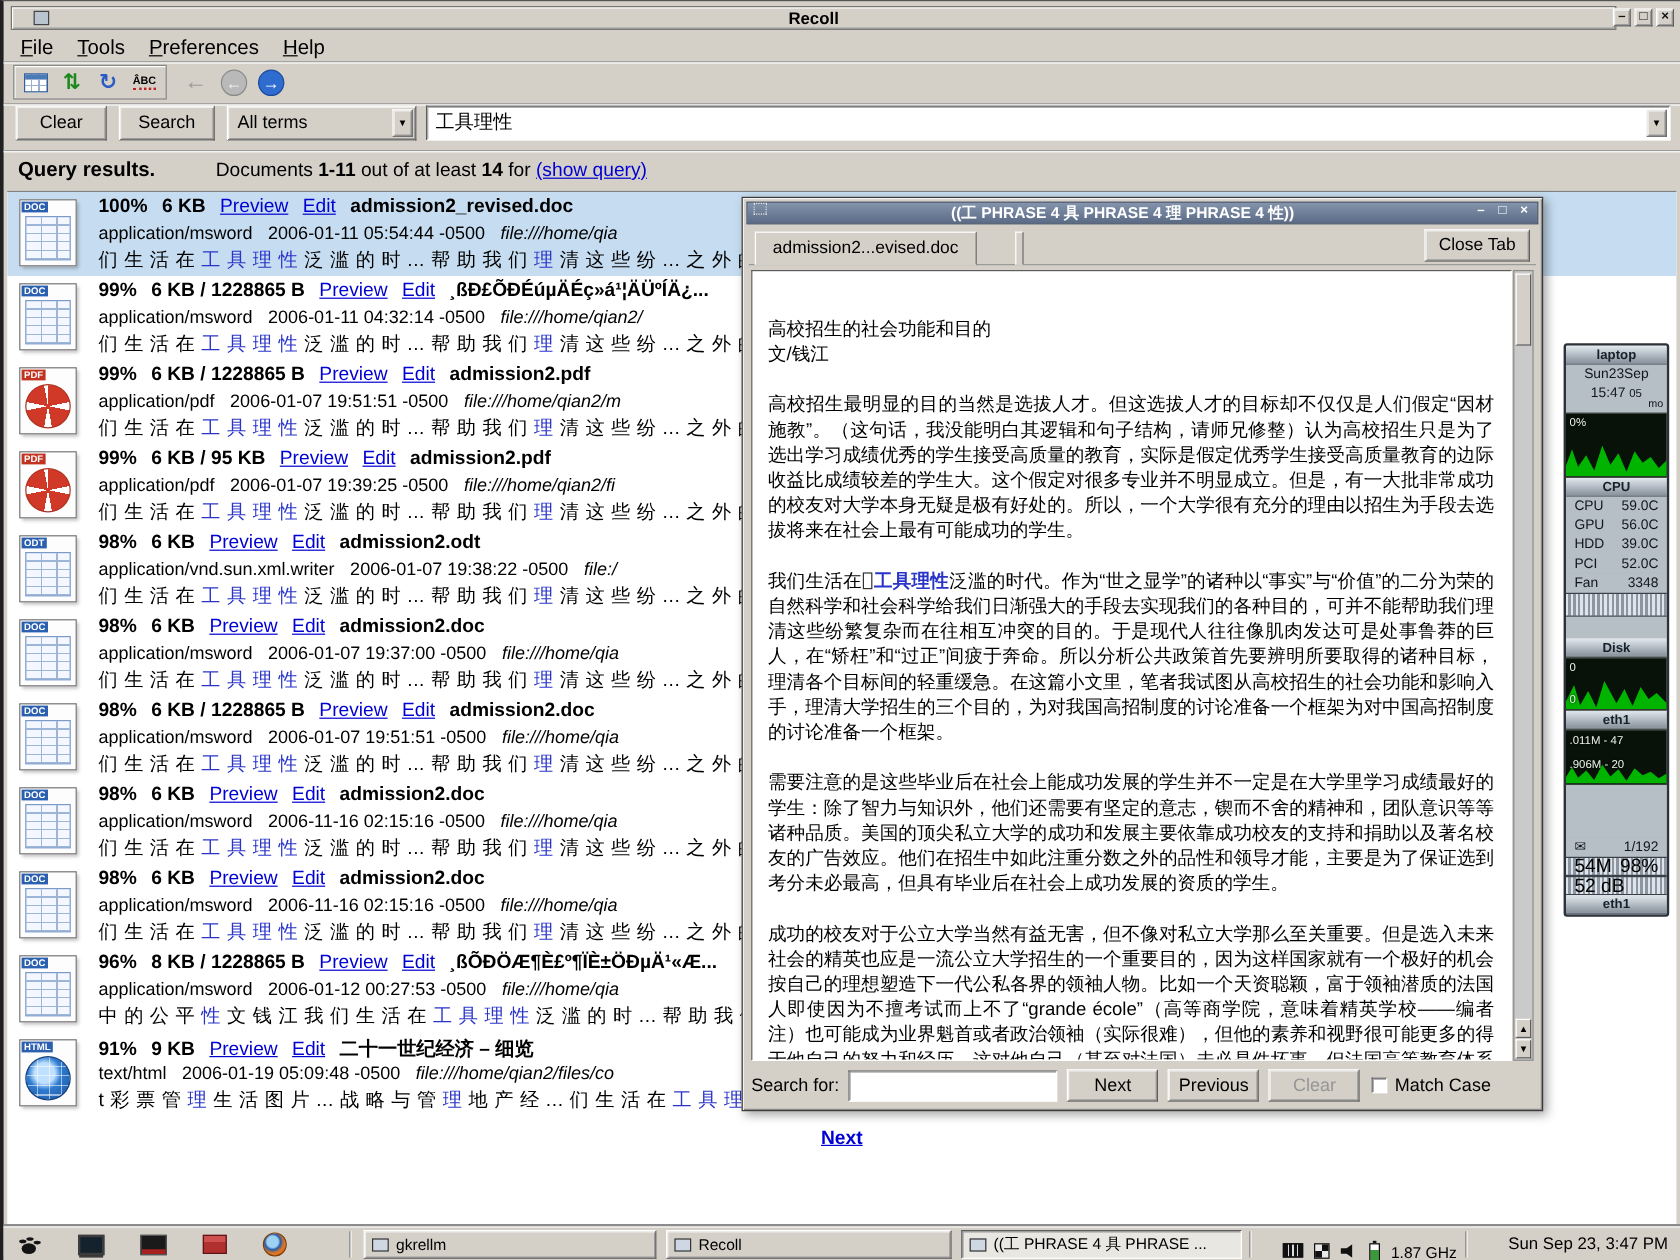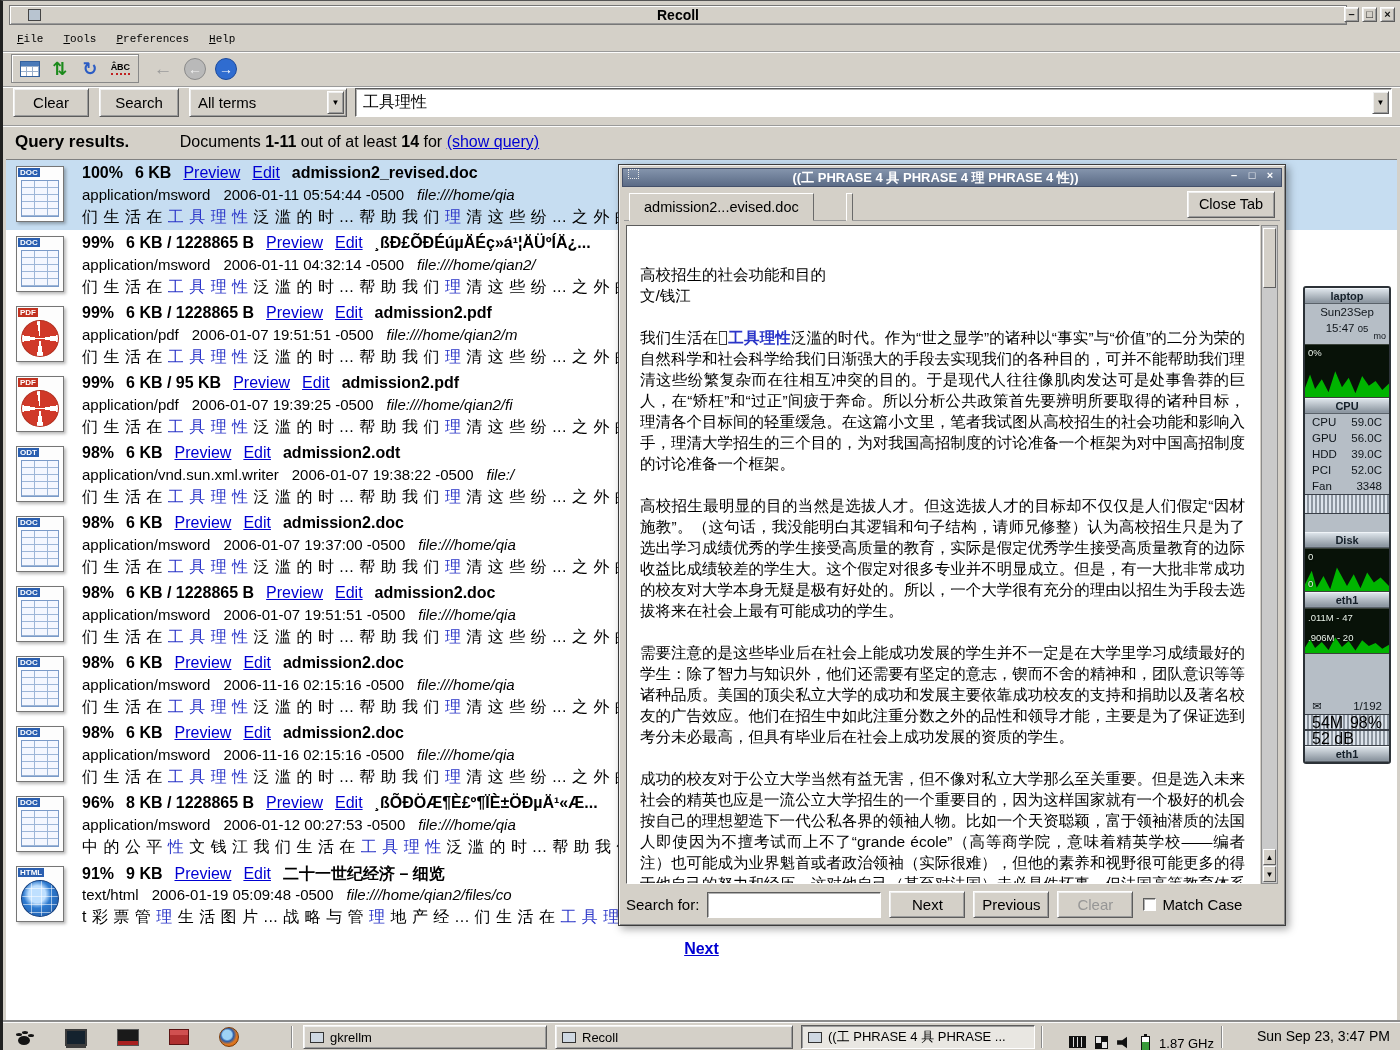--- a/index.html
+++ b/index.html
@@ -14,21 +14,21 @@
 
   
   #titlebar { position:absolute; top:4px; left:6px; width:1338px; height:20px; background:#d4d0c8; border:1px solid #777; box-shadow:inset 1px 1px 0 #fff, inset -1px -1px 0 #999; }
   #titlebar .title { text-align:center; font-weight:bold; font-size:14px; line-height:18px; }
   #tb-icon { position:absolute; left:18px; top:3px; width:13px; height:12px; background:#b8c4d0; border:1px solid #444; }
   #main-controls { position:absolute; top:6px; right:5px; display:flex; gap:3px; z-index:3; }
   .wbtn { width:15px; height:15px; font-size:11px; font-weight:bold; line-height:13px; text-align:center; color:#111; }
 
   
   #menubar { position:absolute; top:27px; left:4px; right:4px; height:23px; }
-  .menu-item { display:inline-block; padding:2px 10px; font-size:11px;font-family:Liberation Mono, monospace; }
+  .menu-item { display:inline-block; padding:2px 10px; font-size:17px; }
   .menu-item u { text-decoration:underline; }
 
   
   #toolbar { position:absolute; top:53px; left:6px; right:6px; height:30px; }
   #tool-frame { position:absolute; left:2px; top:0; width:128px; height:29px; border:1px solid #888; box-shadow:inset 1px 1px 0 #fff; display:flex; align-items:center; gap:7px; padding:0 6px; }
   .tool { width:24px; height:24px; display:flex; align-items:center; justify-content:center; font-weight:bold; }
   .icon-table { width:20px; height:16px; border:1px solid #33609c; background:
       linear-gradient(#4a7ab8 0 4px, rgba(0,0,0,0) 4px),
       repeating-linear-gradient(90deg, rgba(0,0,0,0) 0 5px, #9ab0cc 5px 6px),
       repeating-linear-gradient(rgba(0,0,0,0) 0 4px, #9ab0cc 4px 5px), #fff; }
@@ -371,22 +371,22 @@
     </div>
     <div id="pv-tabbar">
       <div id="pv-tab">admission2...evised.doc</div>
       <div id="pv-tabstub"></div>
       <div id="pv-closetab" class="b3">Close Tab</div>
     </div>
     <div id="pv-content">
       <div id="pv-doc">
         <p class="head">高校招生的社会功能和目的</p>
         <p>文/钱江</p>
-      <p><span>我们生活在</span><span class="charbox"></span><span class="hl2">工具理性</span><span>泛滥的时代。作为“世之显学”的诸种以“事实”与“价值”的二分为荣的自然科学和社会科学给我们日渐强大的手段去实现我们的各种目的，可并不能帮助我们理清这些纷繁复杂而在往相互冲突的目的。于是现代人往往像肌肉发达可是处事鲁莽的巨人，在“矫枉”和“过正”间疲于奔命。所以分析公共政策首先要辨明所要取得的诸种目标，理清各个目标间的轻重缓急。在这篇小文里，笔者我试图从高校招生的社会功能和影响入手，理清大学招生的三个目的，为对我国高招制度的讨论准备一个框架为对中国高招制度的讨论准备一个框架。</span></p>
-          <p><span>高校招生最明显的目的当然是选拔人才。但这选拔人才的目标却不仅仅是人们假定“因材施教”。（这句话，我没能明白其逻辑和句子结构，请师兄修整）认为高校招生只是为了选出学习成绩优秀的学生接受高质量的教育，实际是假定优秀学生接受高质量教育的边际收益比成绩较差的学生大。这个假定对很多专业并不明显成立。但是，有一大批非常成功的校友对大学本身无疑是极有好处的。所以，一个大学很有充分的理由以招生为手段去选拔将来在社会上最有可能成功的学生。</span></p>
+      <p><span>高校招生最明显的目的当然是选拔人才。但这选拔人才的目标却不仅仅是人们假定“因材施教”。（这句话，我没能明白其逻辑和句子结构，请师兄修整）认为高校招生只是为了选出学习成绩优秀的学生接受高质量的教育，实际是假定优秀学生接受高质量教育的边际收益比成绩较差的学生大。这个假定对很多专业并不明显成立。但是，有一大批非常成功的校友对大学本身无疑是极有好处的。所以，一个大学很有充分的理由以招生为手段去选拔将来在社会上最有可能成功的学生。</span></p>
+          <p><span>我们生活在</span><span class="charbox"></span><span class="hl2">工具理性</span><span>泛滥的时代。作为“世之显学”的诸种以“事实”与“价值”的二分为荣的自然科学和社会科学给我们日渐强大的手段去实现我们的各种目的，可并不能帮助我们理清这些纷繁复杂而在往相互冲突的目的。于是现代人往往像肌肉发达可是处事鲁莽的巨人，在“矫枉”和“过正”间疲于奔命。所以分析公共政策首先要辨明所要取得的诸种目标，理清各个目标间的轻重缓急。在这篇小文里，笔者我试图从高校招生的社会功能和影响入手，理清大学招生的三个目的，为对我国高招制度的讨论准备一个框架为对中国高招制度的讨论准备一个框架。</span></p>
           <p><span>需要注意的是这些毕业后在社会上能成功发展的学生并不一定是在大学里学习成绩最好的学生：除了智力与知识外，他们还需要有坚定的意志，锲而不舍的精神和，团队意识等等诸种品质。美国的顶尖私立大学的成功和发展主要依靠成功校友的支持和捐助以及著名校友的广告效应。他们在招生中如此注重分数之外的品性和领导才能，主要是为了保证选到考分未必最高，但具有毕业后在社会上成功发展的资质的学生。</span></p>
           <p><span>成功的校友对于公立大学当然有益无害，但不像对私立大学那么至关重要。但是选入未来社会的精英也应是一流公立大学招生的一个重要目的，因为这样国家就有一个极好的机会按自己的理想塑造下一代公私各界的领袖人物。比如一个天资聪颖，富于领袖潜质的法国人即使因为不擅考试而上不了“grande école”（高等商学院，意味着精英学校——编者注）也可能成为业界魁首或者政治领袖（实际很难），但他的素养和视野很可能更多的得于他自己的努力和经历。这对他自己（甚至对法国）未必是件坏事，但法国高等教育体系无疑失去了按自己的理念教育他的机会。无论是选拔成功校友还是选拔未来领袖，招生目的都不仅仅是选出在大学里成绩优</span></p>
         </div>
     </div>
     <div id="pv-scroll">
       <div id="pv-thumb"></div>
       <div class="arrows">
         <div class="sbtn">▲</div>
         <div class="sbtn">▼</div>
       </div>

